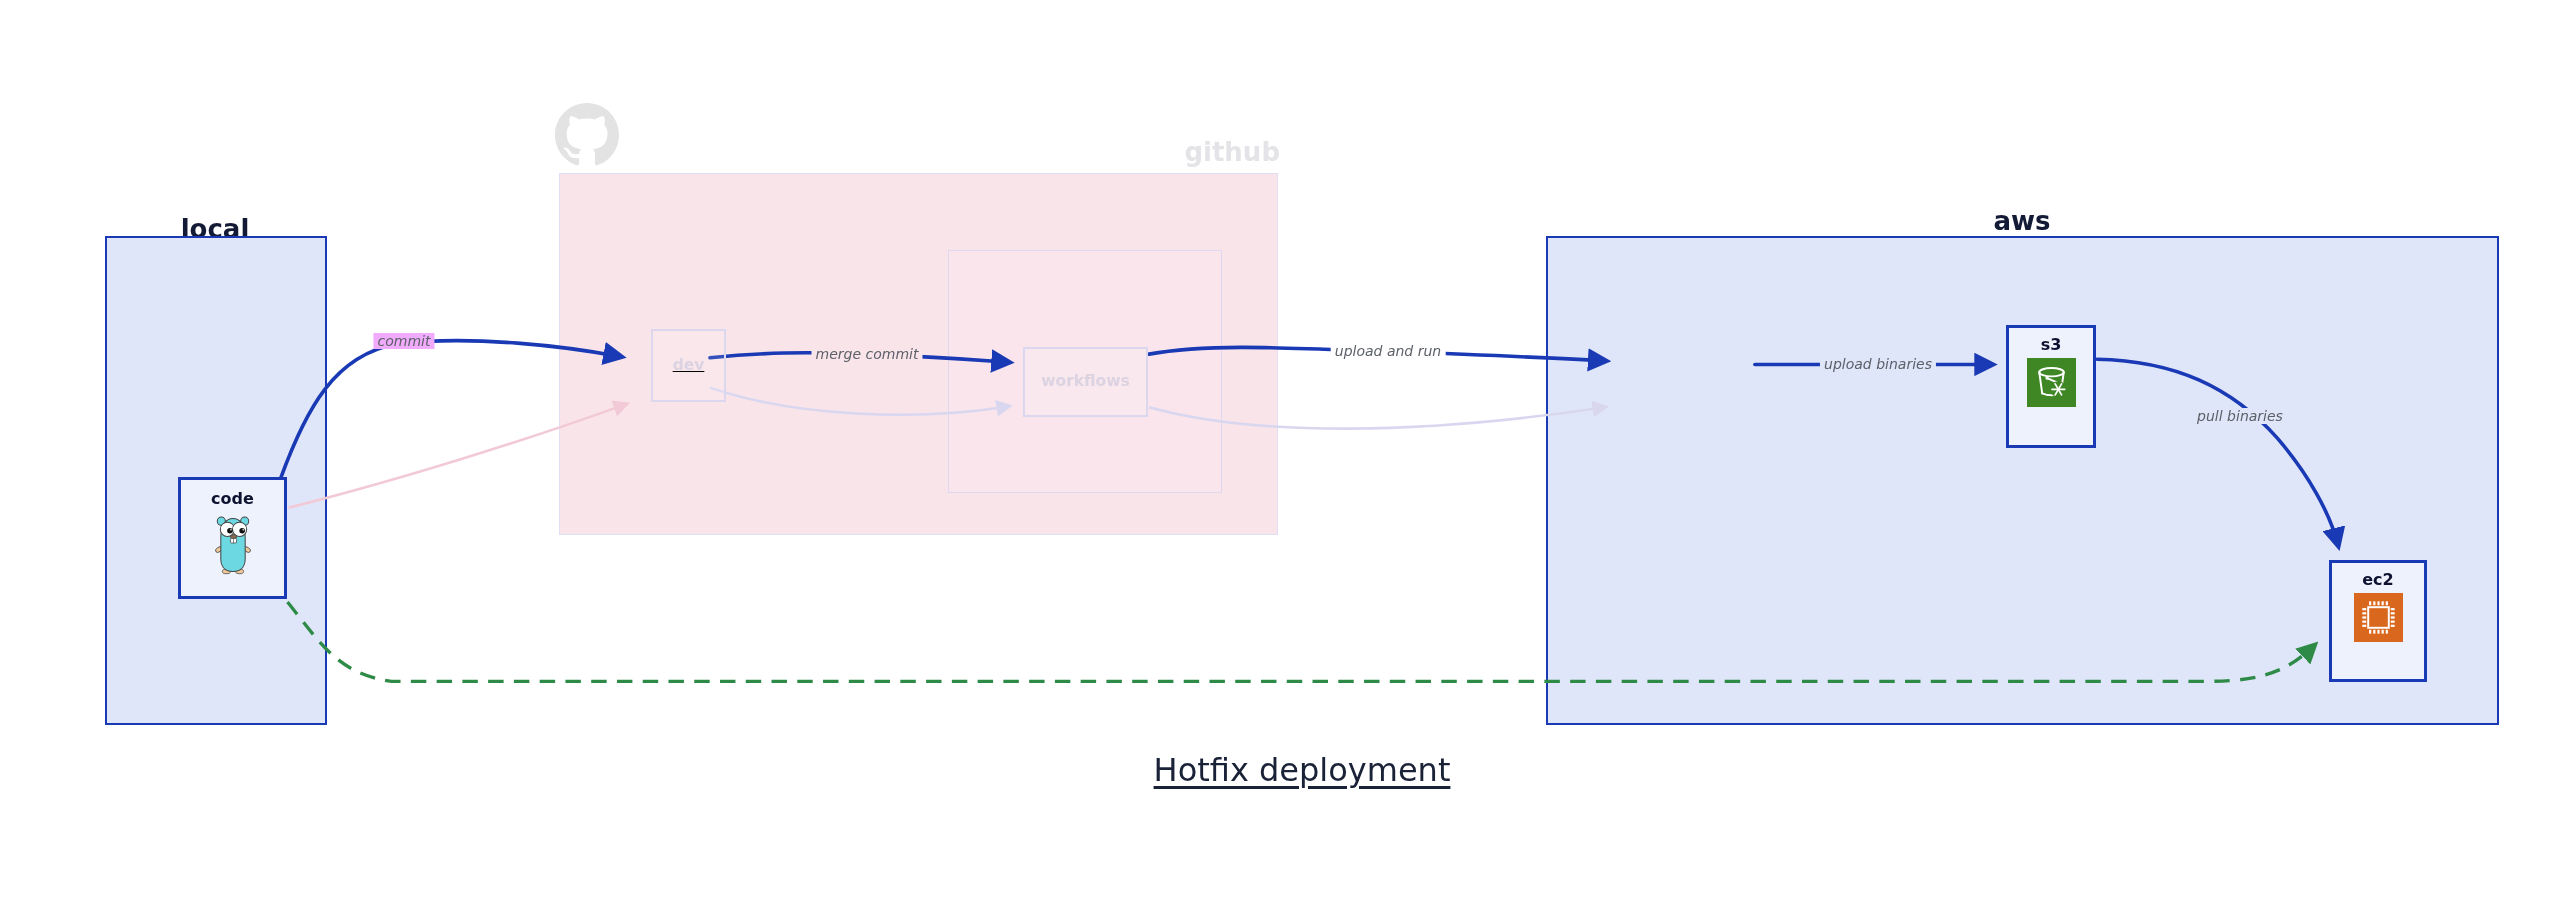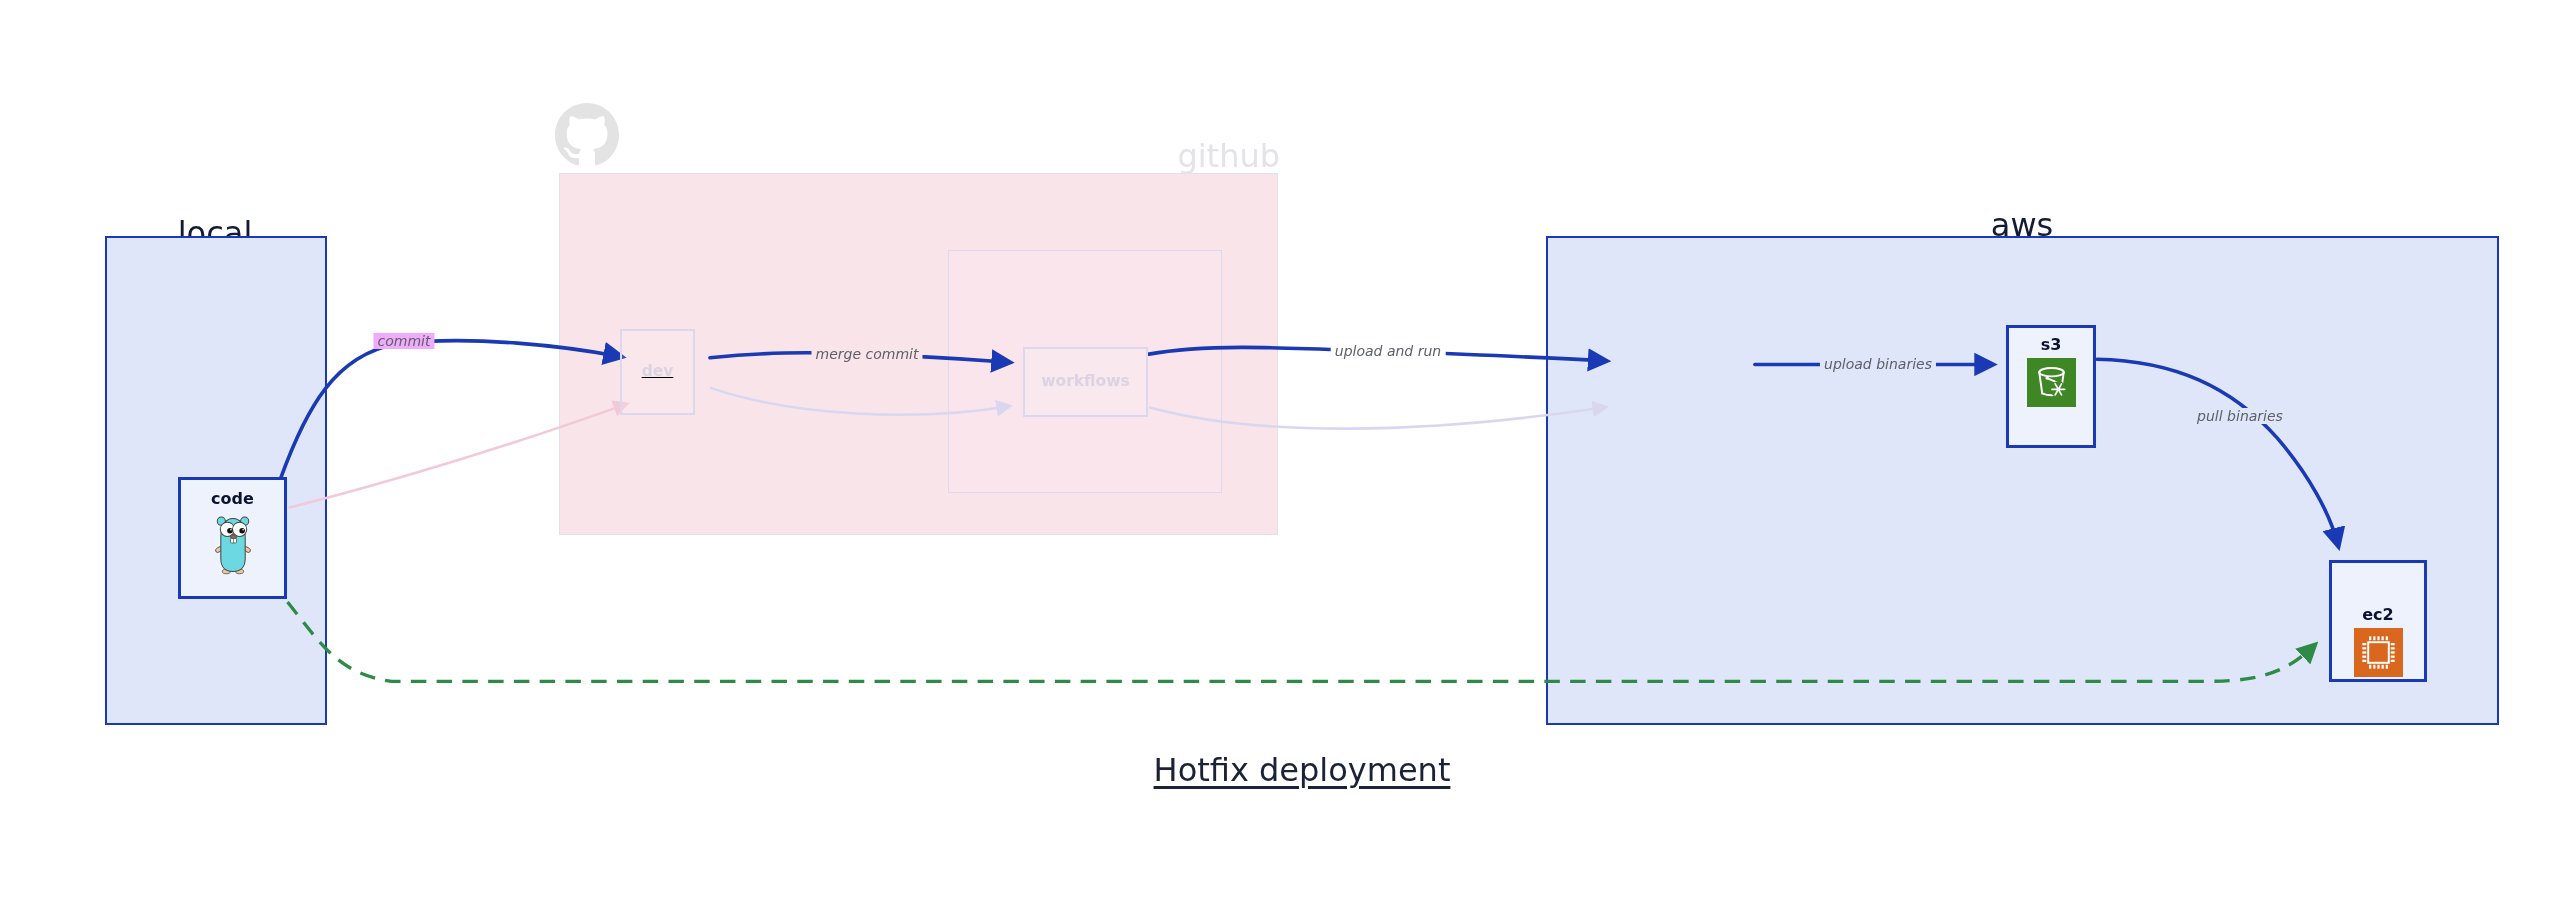--- a/index.html
+++ b/index.html
@@ -6,41 +6,41 @@
   .canvas{position:relative;width:2604px;height:902px;background:#ffffff;overflow:hidden;
           font-family:"DejaVu Sans","Liberation Sans",sans-serif;}
 
   
   .grp{position:absolute;box-sizing:border-box;}
   .grp-local{left:105px;top:236px;width:222px;height:489px;background:#e0e6f9;border:2.1px solid #1a39b4;}
   .grp-aws{left:1546px;top:236px;width:953px;height:489px;background:#e0e6f9;border:2.1px solid #1a39b4;}
   .grp-github{left:559px;top:173px;width:719px;height:362px;background:#f9e4ea;border:1.5px solid #dfe0f3;}
   .grp-master{left:948px;top:250px;width:274px;height:243px;background:rgba(255,255,255,0.06);border:1.5px solid #ded9ef;}
 
-  .grp-label{position:absolute;font-size:32px;color:#131a35;white-space:nowrap;}
+  .grp-label{position:absolute;font-size:26px;color:#131a35;white-space:nowrap;font-weight:bold;}
   .lbl-local{left:215px;top:198px;transform:translateX(-50%);margin-top:16px;}
   .lbl-aws{left:2022px;top:206px;transform:translateX(-50%);}
   .lbl-github{left:1280px;top:137px;transform:translateX(-100%);color:#e4e3e7;}
   .lbl-master{left:1085px;top:218px;transform:translateX(-50%);font-size:19px;color:#e7d2dc;font-weight:500;}
 
   .octocat{position:absolute;left:555px;top:103px;}
 
   
   .node{position:absolute;box-sizing:border-box;display:flex;flex-direction:column;align-items:center;}
   .node-strong{background:#eef2fc;border:3.1px solid #1a39b4;}
   .node-label{font-weight:bold;font-size:16px;color:#0d1230;line-height:1;}
   .node-code{left:178px;top:477px;width:109px;height:122px;padding-top:11.3px;}
   .node-builders{left:1619px;top:302px;width:133px;height:123px;padding-top:8.8px;}
   .node-s3{left:2006px;top:302px;width:90px;height:123px;padding-top:8.8px;margin-top:23px;}
-  .node-ec2{left:2329px;top:560px;width:98px;height:122px;padding-top:8.8px;justify-content:flex-end;}
+  .node-ec2{left:2329px;top:560px;width:98px;height:122px;padding-top:8.8px;}
   .node-icon{margin-top:5.2px;}
 
   .node-faded{border:2.1px solid #dbd7ee;background:rgba(255,255,255,0.12);
               justify-content:center;}
-  .node-dev{left:620px;top:329px;width:75px;height:86px;text-decoration:underline;}
+  .node-dev{left:651px;top:329px;width:75px;height:73px;text-decoration:underline;}
   .node-workflows{left:1023px;top:347px;width:125px;height:70px;}
   .node-faded .node-label{color:#dcd3e2;font-size:15.5px;}
 
   
   .edges{position:absolute;left:0;top:0;z-index:3;}
   .layer-groups{z-index:1;}
   .node{z-index:4;}
   .edge-label{position:absolute;z-index:5;transform:translate(-50%,-50%);
               font-style:italic;font-size:14px;color:#5c6068;padding:1px 4.1px;white-space:nowrap;line-height:1;}
   .el-commit{left:404px;top:341px;background:#f0abfc;}

